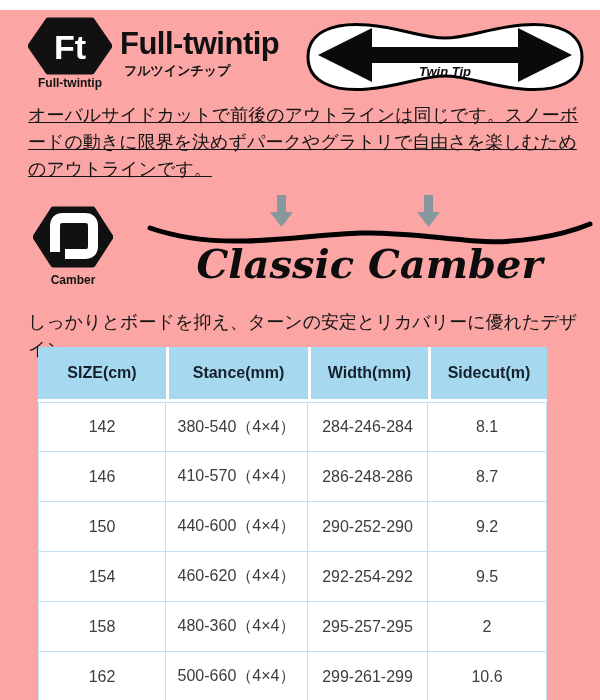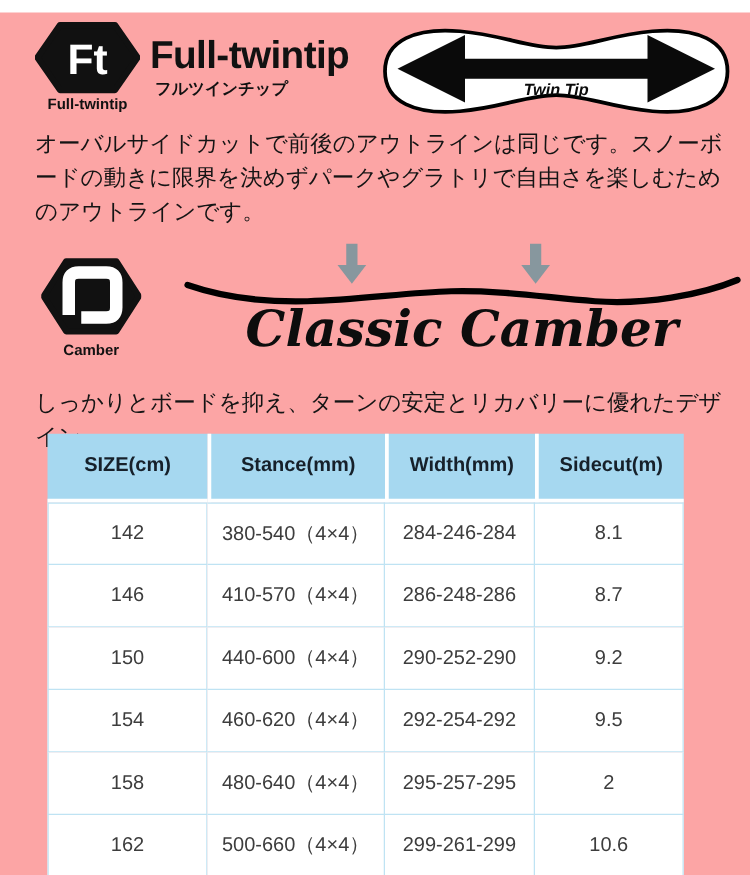--- a/index.html
+++ b/index.html
@@ -6,21 +6,21 @@
   .page{position:relative;width:600px;height:700px;background:#fca5a5;overflow:hidden;
         font-family:"Liberation Sans","DejaVu Sans",sans-serif;color:#1a1a1a;margin-top:10px;}
   .abs{position:absolute;}
 
   
   .ft-caption{left:28px;top:66px;width:84px;text-align:center;font-size:12px;font-weight:bold;color:#111;}
   .ft-title{left:120px;top:16px;font-size:31px;font-weight:bold;letter-spacing:-0.5px;color:#111;}
   .ft-subtitle{left:124px;top:52px;font-size:13px;font-weight:bold;color:#111;}
 
   .para{left:28px;width:558px;font-size:18px;line-height:27px;color:#141414;}
-  .p1{top:92px;}
+  .p1{top:92px;text-decoration:underline;}
   .p2{top:299px;}
 
   .camber-caption{left:33px;top:263px;width:80px;text-align:center;font-size:12px;font-weight:bold;color:#111;}
   .classic-title{left:146px;top:230px;width:447px;text-align:center;
      font-family:"DejaVu Serif","Liberation Serif",serif;font-style:italic;font-weight:700;
      font-size:40px;color:#0d0d0d;}
 
   
   .spec-table{left:38px;top:337px;display:grid;grid-template-columns:128px 142px 120px 119px;}
   .spec-table>div{box-sizing:border-box;display:flex;align-items:center;justify-content:center;text-align:right;}
@@ -95,21 +95,21 @@
       <div class="c">8.7</div>
       <div class="c cl">150</div>
       <div class="c">440-600（4×4）</div>
       <div class="c">290-252-290</div>
       <div class="c">9.2</div>
       <div class="c cl">154</div>
       <div class="c">460-620（4×4）</div>
       <div class="c">292-254-292</div>
       <div class="c">9.5</div>
       <div class="c cl">158</div>
-      <div class="c">480-640（4×4）</div>
+      <div class="c">480-360（4×4）</div>
       <div class="c">295-257-295</div>
       <div class="c">2</div>
       <div class="c cl">162</div>
       <div class="c">500-660（4×4）</div>
       <div class="c">299-261-299</div>
       <div class="c">10.6</div>
     </div>
 
 </div>
 

